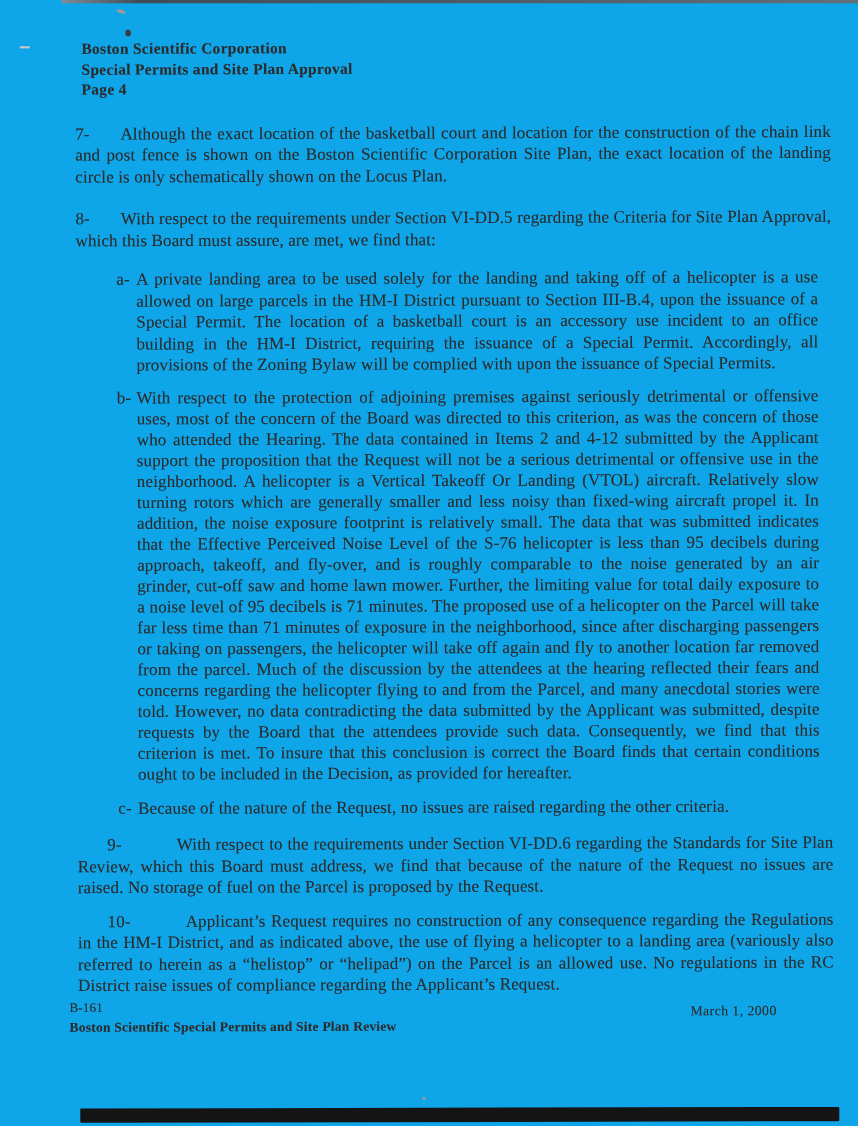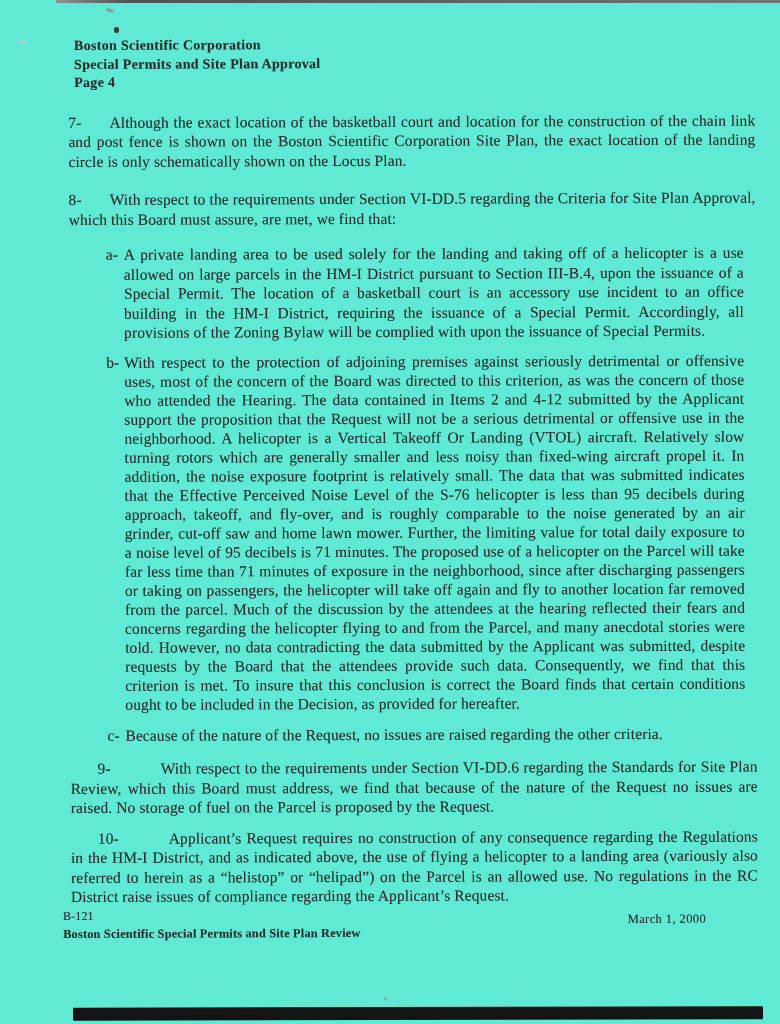--- a/index.html
+++ b/index.html
@@ -4,21 +4,21 @@
 <style>
   html, body {
     margin: 0;
     padding: 0;
     background: #ffffff;
   }
   .scan {
     position: relative;
     width: 780px;
     height: 1024px;
-    background: #5eead4;
+    background: #0ea5e9;
     overflow: hidden;
     font-family: "Liberation Serif", "DejaVu Serif", serif;
   }
   .top-edge {
     position: absolute;
     top: 0;
     left: 56px;
     width: 724px;
     height: 3px;
     background: linear-gradient(90deg, #8a8a8a 0%, #444 10%, #565656 55%, #6b6b6b 100%);
@@ -130,21 +130,21 @@
     <p class="item item-b"><span class="ilabel">b-</span><span>With respect to the protection of adjoining premises against seriously detrimental or offensive uses, most of the concern of the Board was directed to this criterion, as was the concern of those who attended the Hearing. The data contained in Items 2 and 4-12 submitted by the Applicant support the proposition that the Request will not be a serious detrimental or offensive use in the neighborhood. A helicopter is a Vertical Takeoff Or Landing (VTOL) aircraft. Relatively slow turning rotors which are generally smaller and less noisy than fixed-wing aircraft propel it. In addition, the noise exposure footprint is relatively small. The data that was submitted indicates that the Effective Perceived Noise Level of the S-76 helicopter is less than 95 decibels during approach, takeoff, and fly-over, and is roughly comparable to the noise generated by an air grinder, cut-off saw and home lawn mower. Further, the limiting value for total daily exposure to a noise level of 95 decibels is 71 minutes. The proposed use of a helicopter on the Parcel will take far less time than 71 minutes of exposure in the neighborhood, since after discharging passengers or taking on passengers, the helicopter will take off again and fly to another location far removed from the parcel. Much of the discussion by the attendees at the hearing reflected their fears and concerns regarding the helicopter flying to and from the Parcel, and many anecdotal stories were told. However, no data contradicting the data submitted by the Applicant was submitted, despite requests by the Board that the attendees provide such data. Consequently, we find that this criterion is met. To insure that this conclusion is correct the Board finds that certain conditions ought to be included in the Decision, as provided for hereafter.</span></p>
 
     <p class="item item-c"><span class="ilabel">c-</span><span>Because of the nature of the Request, no issues are raised regarding the other criteria.</span></p>
 
     <p class="para p9"><span>9-</span><span class="tabw"></span><span>With respect to the requirements under Section VI-DD.6 regarding the Standards for Site Plan Review, which this Board must address, we find that because of the nature of the Request no issues are raised. No storage of fuel on the Parcel is proposed by the Request.</span></p>
 
     <p class="para p10"><span>10-</span><span class="tabw"></span><span>Applicant’s Request requires no construction of any consequence regarding the Regulations in the HM-I District, and as indicated above, the use of flying a helicopter to a landing area (variously also referred to herein as a “helistop” or “helipad”) on the Parcel is an allowed use. No regulations in the RC District raise issues of compliance regarding the Applicant’s Request.</span></p>
 
     <div class="doc-footer">
       <div class="footer-row">
-        <span>B-121</span>
+        <span>B-161</span>
         <span class="footer-date">March 1, 2000</span>
       </div>
       <div class="footer-title">Boston Scientific Special Permits and Site Plan Review</div>
     </div>
 
   </div>
 
   <div class="bottom-bar"></div>
 
 </div>

